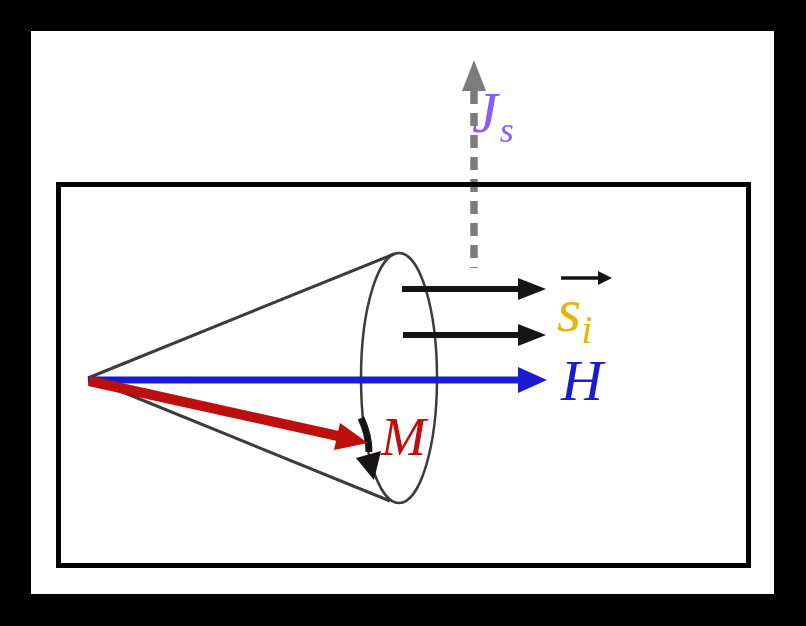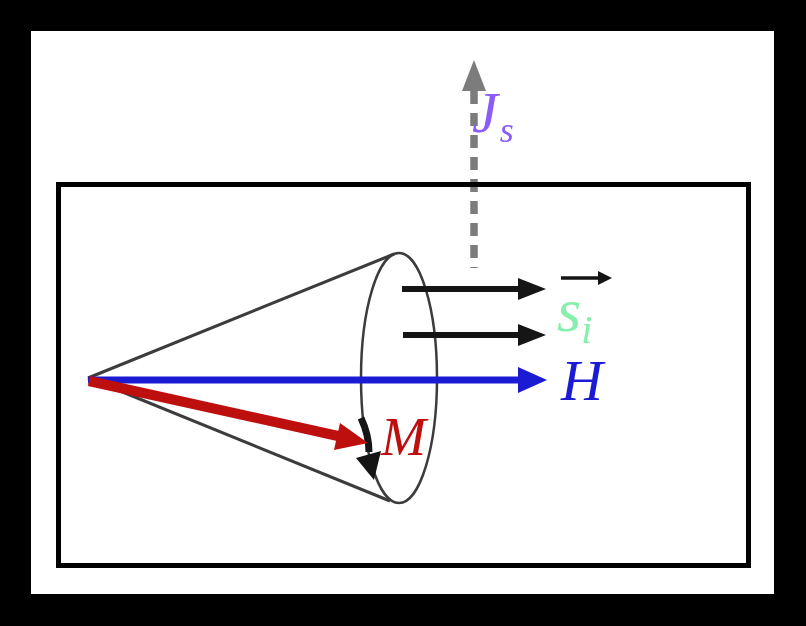--- a/index.html
+++ b/index.html
@@ -24,21 +24,21 @@
     font-style: italic;
     line-height: 1;
     vertical-align: baseline;
     position: relative;
   }
 
   #js-label  { left: 472px; top: 84px;  font-size: 58px; color: #8b5cf6; }
   #js-label .main { letter-spacing: 1px; }
   #js-label sub   { font-size: 36px; top: 10px; left: 1px; }
 
-  #si-label  { left: 557px; top: 270px; color: #86efac; }
+  #si-label  { left: 557px; top: 270px; color: #eab308; }
   #si-label .vec-arrow { display: block; margin: 0 0 -6px 3px; }
   #si-label .main { font-size: 62px; }
   #si-label sub   { font-size: 40px; top: 12px; left: 0px; }
 
   #h-label   { left: 561px; top: 352px; font-size: 58px; color: #1b1bd3; }
   #m-label   { left: 381px; top: 410px; font-size: 54px; color: #be0f0f; }
 </style>
 </head>
 <body>
 

